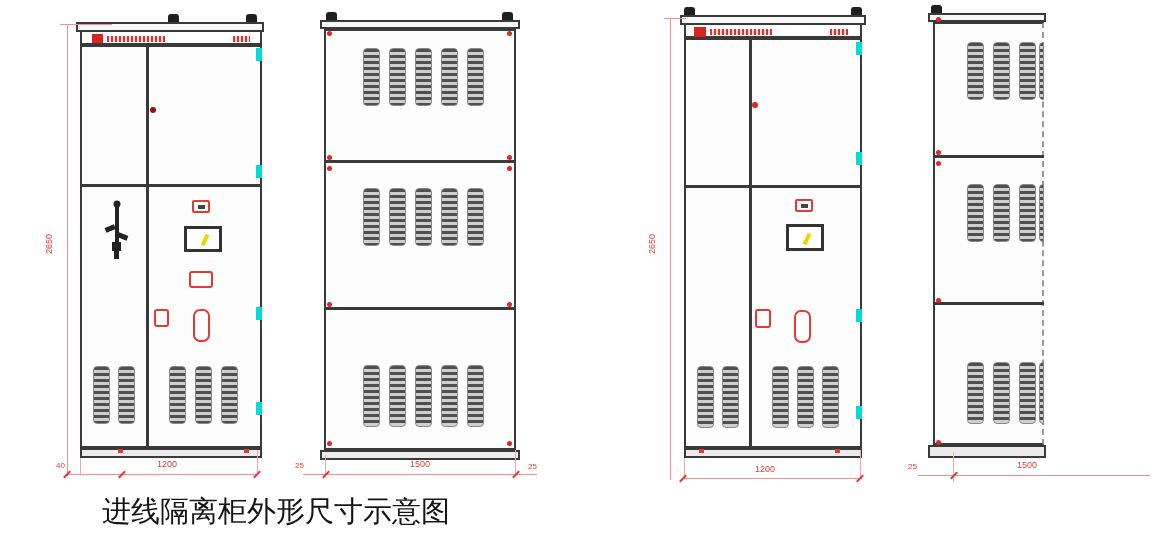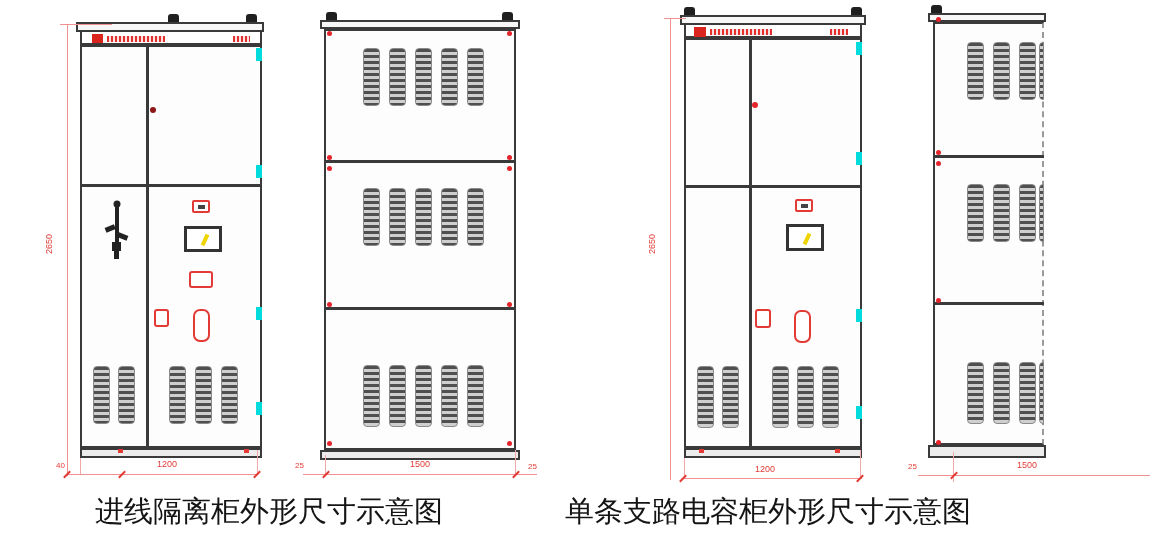--- a/index.html
+++ b/index.html
@@ -32,21 +32,21 @@
   .dlinev{background:#f09090;width:1px;}
   .ext{background:#f0a8a8;}
   .tick{width:2px;height:9px;background:#e23b36;transform:rotate(45deg);}
   .dtext{color:#e23b36;font-size:9px;line-height:10px;white-space:nowrap;}
   .dtext-s{color:#e23b36;font-size:8px;line-height:9px;white-space:nowrap;}
   .vdim{writing-mode:vertical-rl;transform:rotate(180deg);color:#e23b36;font-size:9px;}
   .dashedge{border-right:2px dashed #9a9a9a;}
   .plinthtick{background:#e23b36;}
   
   .caption{font-family:"Liberation Serif","DejaVu Serif",serif;font-size:29px;color:#141414;
-           text-align:left;line-height:36px;}
+           text-align:right;line-height:36px;}
 </style>
 </head>
 <body>
 
 <div class="canvas">
 
   <div class="abs lug" style="left:168px;top:14px;width:11px;height:9px;"></div>
   <div class="abs lug" style="left:246px;top:14px;width:11px;height:9px;"></div>
   <div class="abs cap" style="left:76px;top:22px;width:188px;height:10px;"></div>
   <div class="abs npl" style="left:80px;top:32px;width:182px;height:13px;"></div>
@@ -244,15 +244,14 @@
   <div class="abs dot" style="left:936px;top:298px;width:5px;height:5px;background:#e3242b;"></div>
   <div class="abs dot" style="left:936px;top:440px;width:5px;height:5px;background:#e3242b;"></div>
 
   <div class="abs ext" style="left:953px;top:452px;width:1px;height:30px;"></div>
   <div class="abs dline" style="left:918px;top:475px;width:232px;"></div>
   <div class="abs tick" style="left:953px;top:471px;"></div>
   <div class="abs dtext-s" style="left:908px;top:462px;">25</div>
   <div class="abs dtext" style="left:1005px;top:460px;width:44px;text-align:center;">1500</div>
 
   <div class="abs caption" style="left:95px;top:493px;width:355px;">进线隔离柜外形尺寸示意图</div>
-  <div class="abs caption" style="left:565px;top:493px;width:440px;">单条支路电容柜外形尺寸示意图</div>
 
 </div>
 
 </body></html>

